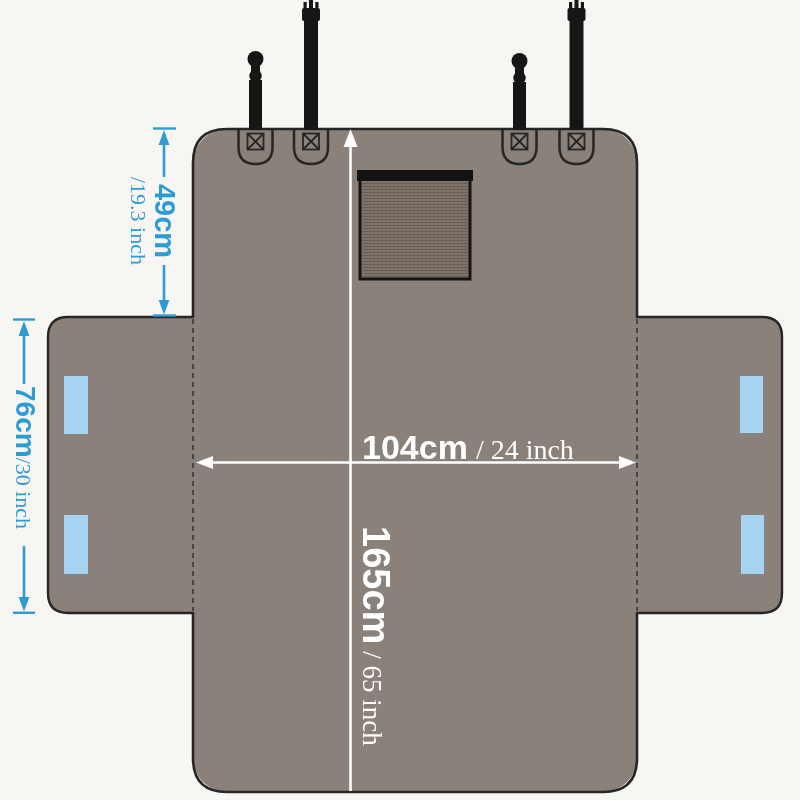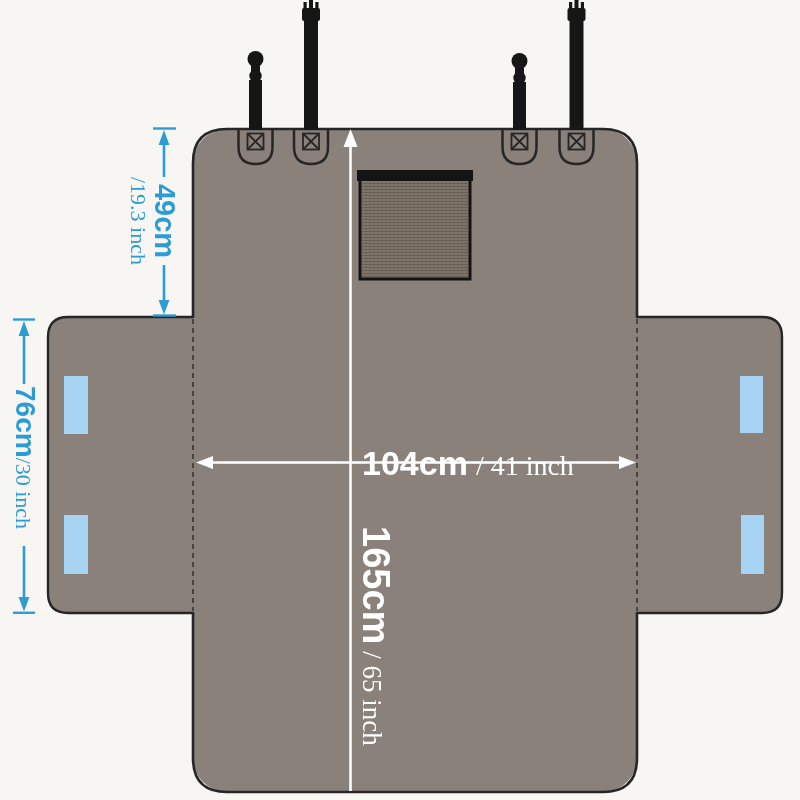--- a/index.html
+++ b/index.html
@@ -10,21 +10,21 @@
   }
   .stage { position: relative; width: 800px; height: 800px; }
   .stage svg { position: absolute; left: 0; top: 0; }
 
   .dim-label { position: absolute; white-space: nowrap; pointer-events: none; }
   .row { display: flex; align-items: baseline; }
   .rot { transform-origin: 0 0; transform: rotate(90deg); }
   .val { font-family: "Liberation Sans", "DejaVu Sans", sans-serif; font-weight: 700; }
   .alt { font-family: "Liberation Serif", "DejaVu Serif", serif; font-weight: 400; }
 
-  #label-width  { left: 362px; top: 444px; color: var(--dimension-white, #fff); }
+  #label-width  { left: 362px; top: 428px; color: var(--dimension-white, #fff); }
   #label-width .val { font-size: 34px; }
   #label-width .alt { font-size: 28px; margin-left: 8px; }
 
   #label-length { left: 397px; top: 526px; color: var(--dimension-white, #fff); }
   #label-length .val { font-size: 38px; }
   #label-length .alt { font-size: 27px; margin-left: 7px; }
 
   #label-backflap { left: 180px; top: 177px; color: var(--dimension-blue, #2e9cd4); text-align: center; }
   #label-backflap .line1 { font-size: 29px; line-height: 30px; }
   #label-backflap .line2 { font-size: 22px; line-height: 24px; }
@@ -153,21 +153,21 @@
       <polygon points="24,321 18.6,336 29.4,336" stroke="none"></polygon>
       <line x1="24" y1="334" x2="24" y2="384" stroke-width="2.6"></line>
       <line x1="24" y1="546" x2="24" y2="599" stroke-width="2.6"></line>
       <polygon points="24,611.5 18.6,597 29.4,597" stroke="none"></polygon>
       <line x1="13" y1="612.8" x2="35" y2="612.8" stroke-width="2.4"></line>
     </g>
   </svg>
 
   <div class="dim-label row" id="label-width">
     <span class="val">104cm</span>
-    <span class="alt">/ 41 inch</span>
+    <span class="alt">/ 24 inch</span>
   </div>
 
   <div class="dim-label row rot" id="label-length">
     <span class="val">165cm</span>
     <span class="alt">/ 65 inch</span>
   </div>
 
   <div class="dim-label rot" id="label-backflap">
     <div class="line1 val">49cm</div>
     <div class="line2 alt">/19.3 inch</div>

